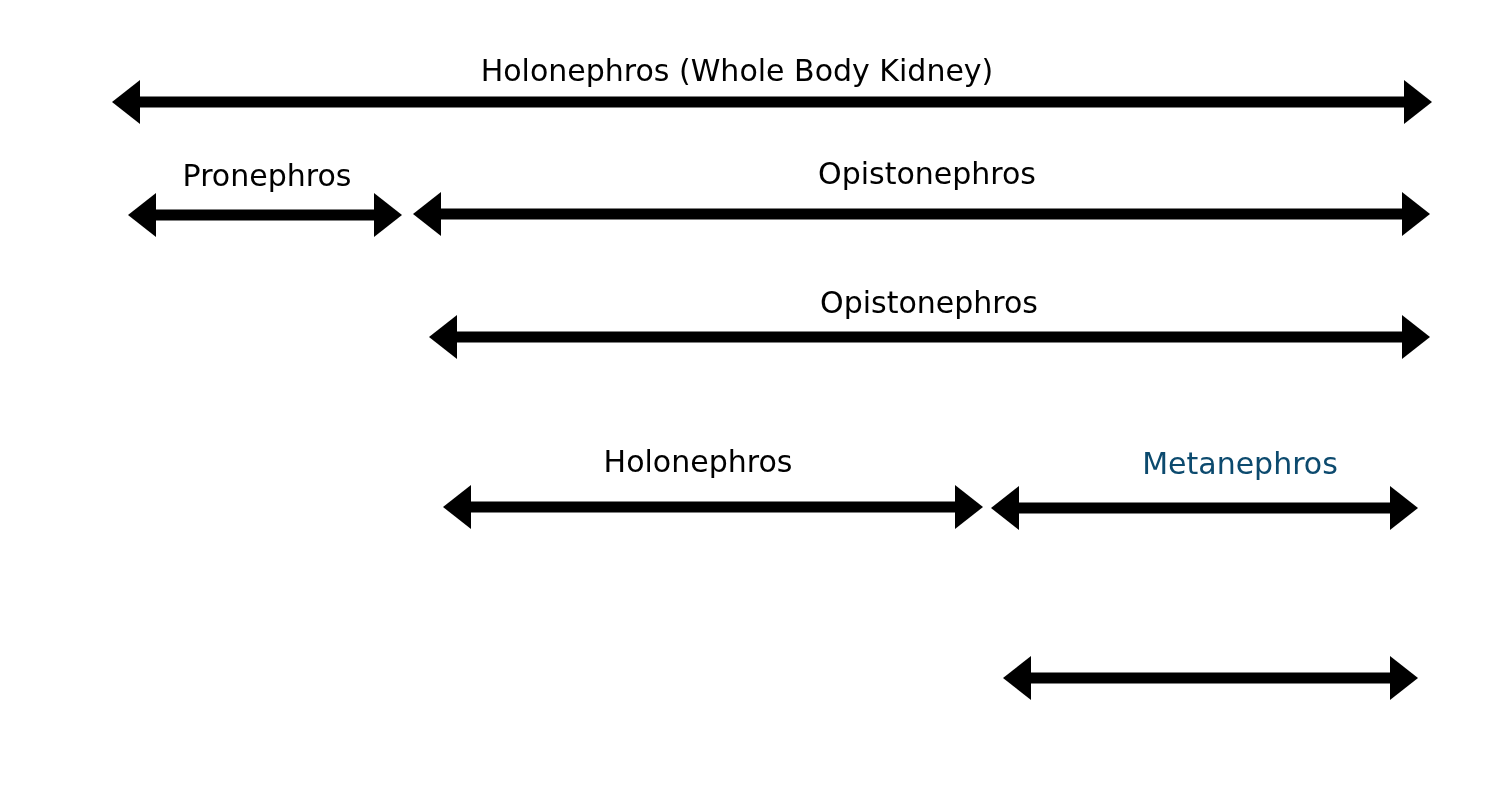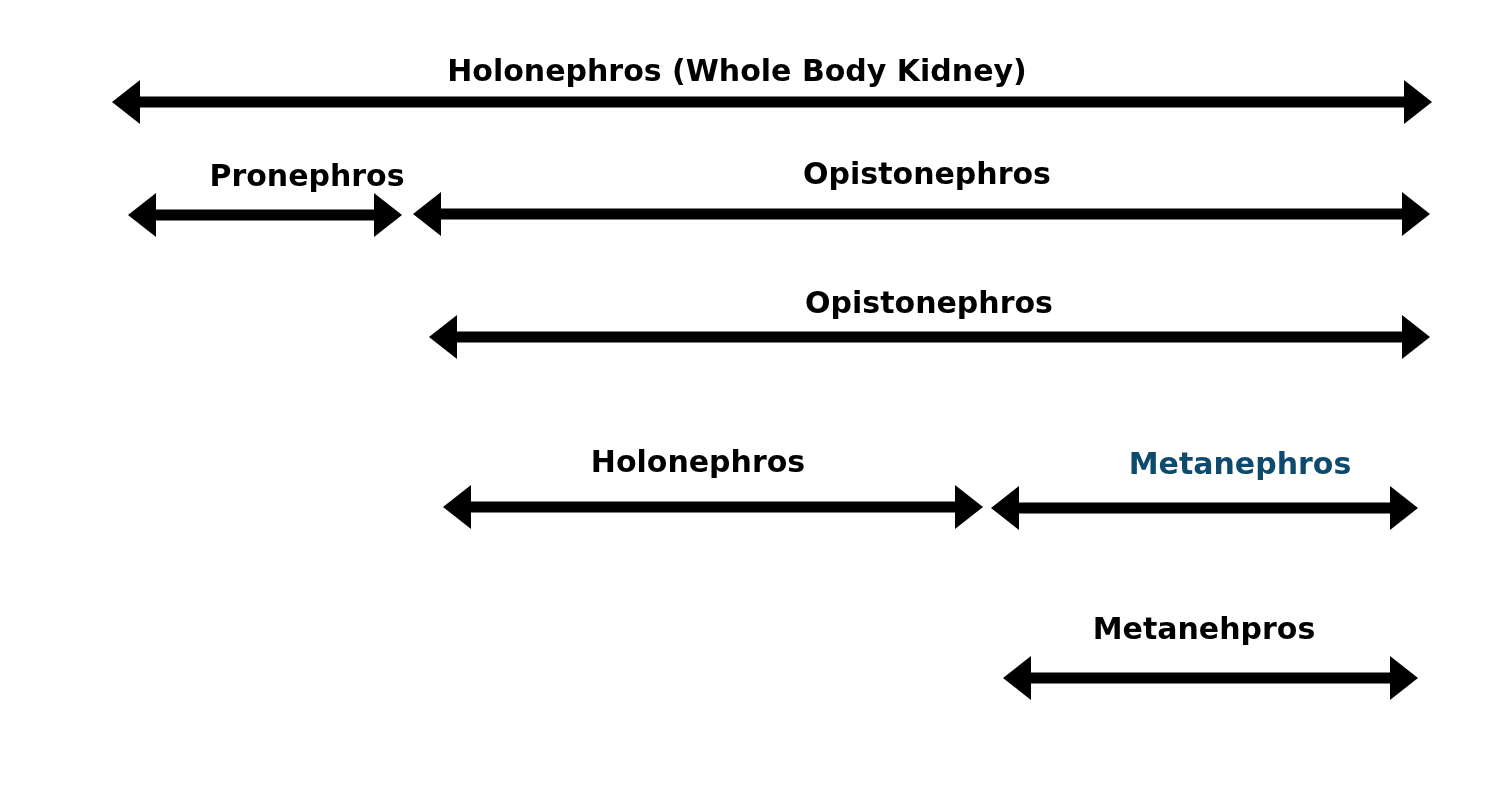--- a/index.html
+++ b/index.html
@@ -12,21 +12,21 @@
     width: 1500px;
     height: 794px;
     background: #ffffff;
     overflow: hidden;
     font-family: "DejaVu Sans", "Liberation Sans", sans-serif;
   }
   .seg-label {
     position: absolute;
     transform: translateX(-50%);
     white-space: nowrap;
-    font-weight: bold;
+    font-weight: normal;
     font-size: 30px;
     line-height: 1.1;
     color: #000000;
   }
   .arrow {
     position: absolute; 
     height: 44px;
   }
   .arrow .shaft {
     position: absolute;
@@ -61,21 +61,21 @@
 </head>
 <body>
 
 <div id="canvas" style="background: rgb(255, 255, 255);">
     <div class="seg-label" style="left: 737px; top: 54px; color: rgb(0, 0, 0);">Holonephros (Whole Body Kidney)</div>
     <div class="arrow" style="left: 112px; width: 1320px; top: 80px;">
       <span class="head left" style="border-right-color: rgb(0, 0, 0);"></span>
       <span class="shaft" style="background: rgb(0, 0, 0);"></span>
       <span class="head right" style="border-left-color: rgb(0, 0, 0);"></span>
     </div>
-    <div class="seg-label" style="left: 267px; top: 159px; color: rgb(0, 0, 0); margin-left: 40px;">Pronephros</div>
+    <div class="seg-label" style="left: 267px; top: 159px; color: rgb(0, 0, 0);">Pronephros</div>
     <div class="arrow" style="left: 128px; width: 274px; top: 193px;">
       <span class="head left" style="border-right-color: rgb(0, 0, 0);"></span>
       <span class="shaft" style="background: rgb(0, 0, 0);"></span>
       <span class="head right" style="border-left-color: rgb(0, 0, 0);"></span>
     </div>
     <div class="seg-label" style="left: 927px; top: 157px; color: rgb(0, 0, 0);">Opistonephros</div>
     <div class="arrow" style="left: 413px; width: 1017px; top: 192px;">
       <span class="head left" style="border-right-color: rgb(0, 0, 0);"></span>
       <span class="shaft" style="background: rgb(0, 0, 0);"></span>
       <span class="head right" style="border-left-color: rgb(0, 0, 0);"></span>
@@ -91,19 +91,18 @@
       <span class="head left" style="border-right-color: rgb(0, 0, 0);"></span>
       <span class="shaft" style="background: rgb(0, 0, 0);"></span>
       <span class="head right" style="border-left-color: rgb(0, 0, 0);"></span>
     </div>
     <div class="seg-label" style="left: 1240px; top: 447px; color: #0c4a6e;">Metanephros</div>
     <div class="arrow" style="left: 991px; width: 427px; top: 486px;">
       <span class="head left" style="border-right-color: rgb(0, 0, 0);"></span>
       <span class="shaft" style="background: rgb(0, 0, 0);"></span>
       <span class="head right" style="border-left-color: rgb(0, 0, 0);"></span>
     </div>
-    <div class="seg-label" style="left: 1204px; top: 612px; color: rgb(0, 0, 0);">Metanehpros</div>
     <div class="arrow" style="left: 1003px; width: 415px; top: 656px;">
       <span class="head left" style="border-right-color: rgb(0, 0, 0);"></span>
       <span class="shaft" style="background: rgb(0, 0, 0);"></span>
       <span class="head right" style="border-left-color: rgb(0, 0, 0);"></span>
     </div>
   </div>
 
 </body></html>

